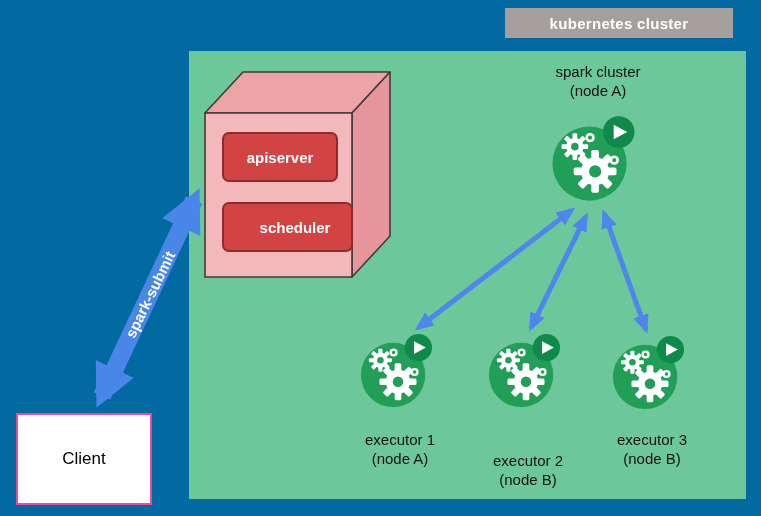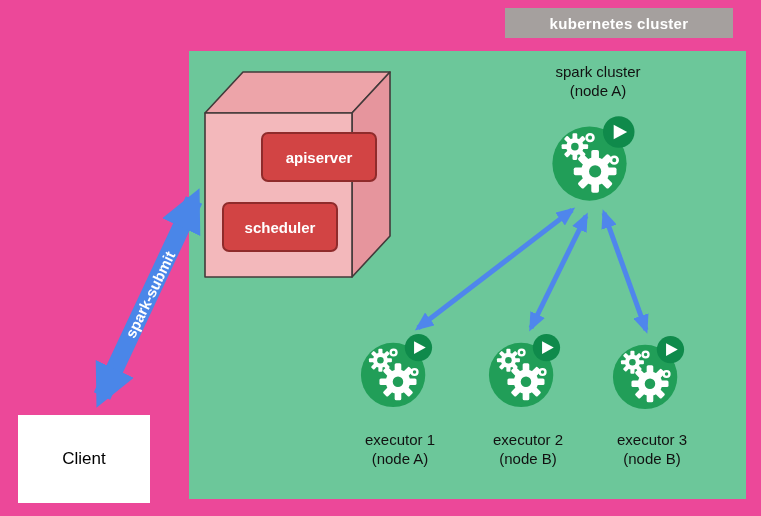--- a/index.html
+++ b/index.html
@@ -1,46 +1,46 @@
 <!DOCTYPE html>
 <html><head>
 <meta charset="utf-8">
 <style>
   html,body { margin:0; padding:0; background:#ffffff; }
   .stage {
-    position:relative; width:761px; height:516px; background:#ec4899;
+    position:relative; width:761px; height:516px; background:#0369a1;
     font-family:"Liberation Sans", sans-serif; overflow:hidden;
   }
   .cluster-bg {
     position:absolute; left:189px; top:51px; width:557px; height:448px;
     background:#6cc79a;
   }
   .cluster-label {
     position:absolute; left:505px; top:8px; width:228px; height:30px;
     background:#a5a09e; color:#ffffff; font-weight:bold; font-size:15px;
     display:flex; align-items:center; justify-content:center; letter-spacing:.3px;
   }
   .overlay { position:absolute; left:0; top:0; }
   .ctrl-box {
     position:absolute; left:222px; width:112px; height:46px;
     background:#d24444; border:2px solid #8f2b2b; border-radius:7px;
     color:#ffffff; font-weight:bold; font-size:15px;
     display:flex; align-items:center; justify-content:center;
   }
-  #api-box { top:132px;margin-left:39px; }
-  #sched-box { top:202px; }
+  #api-box { top:132px; }
+  #sched-box { top:202px;padding-left:15px; }
   .icon { position:absolute; }
   #driver-icon { left:549px; top:114px; width:90px; height:90px; }
   #ex1-icon { left:358px; top:332px; width:78px; height:78px; }
   #ex2-icon { left:486px; top:332px; width:78px; height:78px; }
   #ex3-icon { left:610px; top:334px; width:78px; height:78px; }
   .lbl { position:absolute; text-align:center; font-size:15px; line-height:19px; color:#111111; }
   #driver-label { left:528px; top:62px; width:140px; }
   #ex1-label { left:326px; top:430px; width:148px; }
-  #ex2-label { left:454px; top:430px; width:148px; }
+  #ex2-label { left:454px; top:451px; width:148px; }
   #ex3-label { left:578px; top:430px; width:148px; }
   .client-box {
     position:absolute; left:16px; top:413px; width:132px; height:88px;
     background:#ffffff; border:2px solid #ec4899; color:#000000;
     display:flex; align-items:center; justify-content:center; font-size:17px;
   }
   .submit-label {
     position:absolute; left:88px; top:286px; width:124px; text-align:center;
     color:#ffffff; font-weight:bold; font-size:15px;
     transform:rotate(-64deg);

